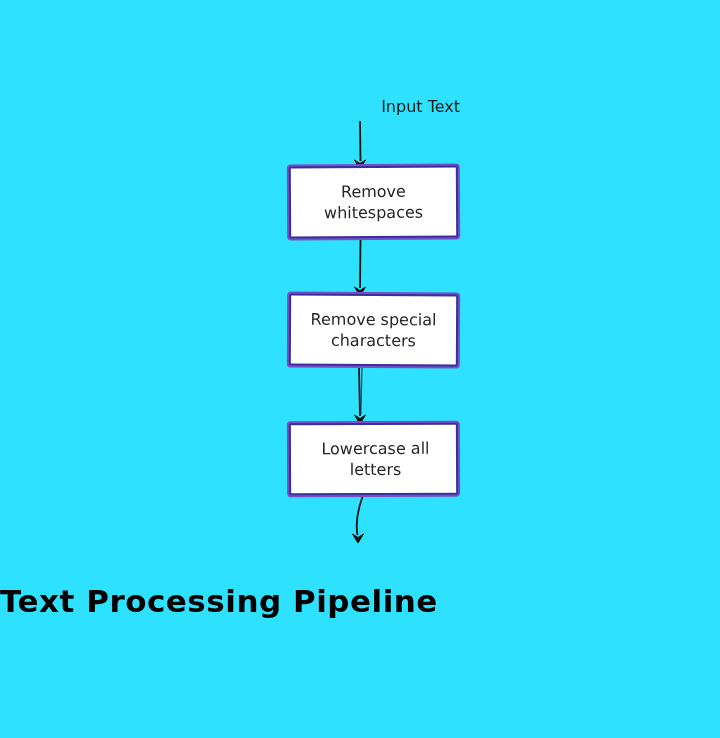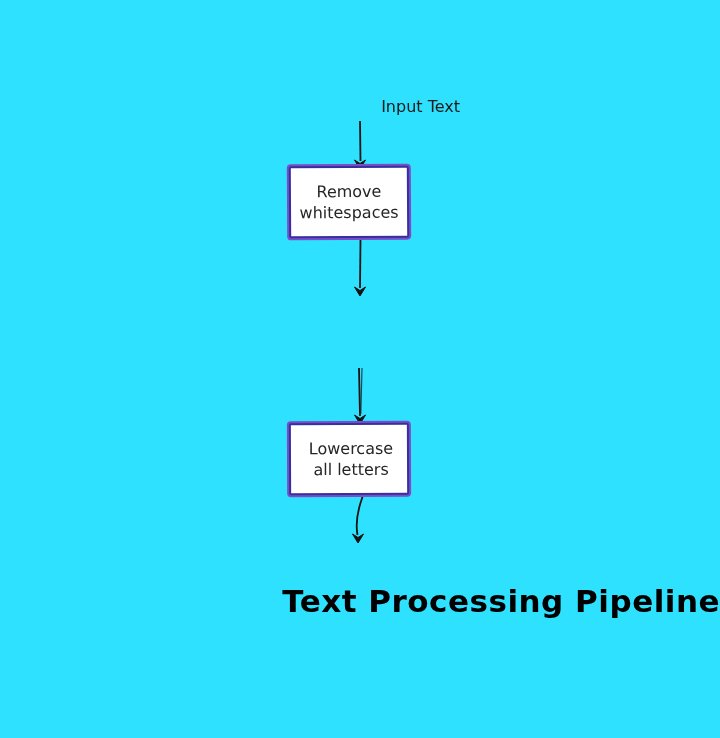--- a/index.html
+++ b/index.html
@@ -36,21 +36,21 @@
     fill: none;
   }
   .arrows .head {
     fill: var(--arrow, #141414);
     stroke: var(--arrow, #141414);
     stroke-width: 1;
   }
   .node {
     position: absolute;
     left: 289px;
-    width: 120px;
+    width: 169px;
     height: 72px;
     box-sizing: border-box;
     background: var(--node-fill, #FFFFFF);
     border: 2px solid var(--border-navy, #35309E);
     box-shadow: 0 0 0 2px var(--border-purple, #7C4BC8);
     border-radius: 2px;
     display: flex;
     align-items: center;
     justify-content: center;
     text-align: center;
@@ -60,21 +60,21 @@
     padding: 2px 4px;
   }
   .node1 { top: 166px; transform: rotate(-0.35deg); }
   .node2 { top: 294px; transform: rotate(0.3deg); }
   .node3 { top: 423px; transform: rotate(-0.25deg); padding-left: 8px; }
   .diagram-title {
     position: absolute;
     left: 0;
     top: 583px;
     width: 720px;
-    text-align: right;
+    text-align: left;
     font-size: 31px;
     font-weight: bold;
     color: var(--title-text, #000000);
     letter-spacing: 0.5px;
   }
 </style>
 </head>
 <body>
 
 <div class="stage" style="--bg: #2EE1FF; --node-fill: #FFFFFF; --border-navy: #35309E; --border-purple: #7C4BC8; --arrow: #141414; --label-text: #1B1B1B; --node-text: #262626; --title-text: #000000;">
@@ -102,20 +102,23 @@
     <g>
       <path d="M362.5 497 C357 512 355.5 524 357.5 535" stroke-width="1.8"></path>
       <path class="head" d="M352.5 534 L358 543 L363.5 534 L358 537.5 Z"></path>
     </g>
   </svg>
 
   <div class="node node1">
     <span>Remove whitespaces</span>
   </div>
 
+  <div class="node node2">
+    <span>Remove special characters</span>
+  </div>
 
   <div class="node node3">
     <span>Lowercase all letters</span>
   </div>
 
 
   <div class="diagram-title">Text Processing Pipeline</div>
 
 </div>
 

